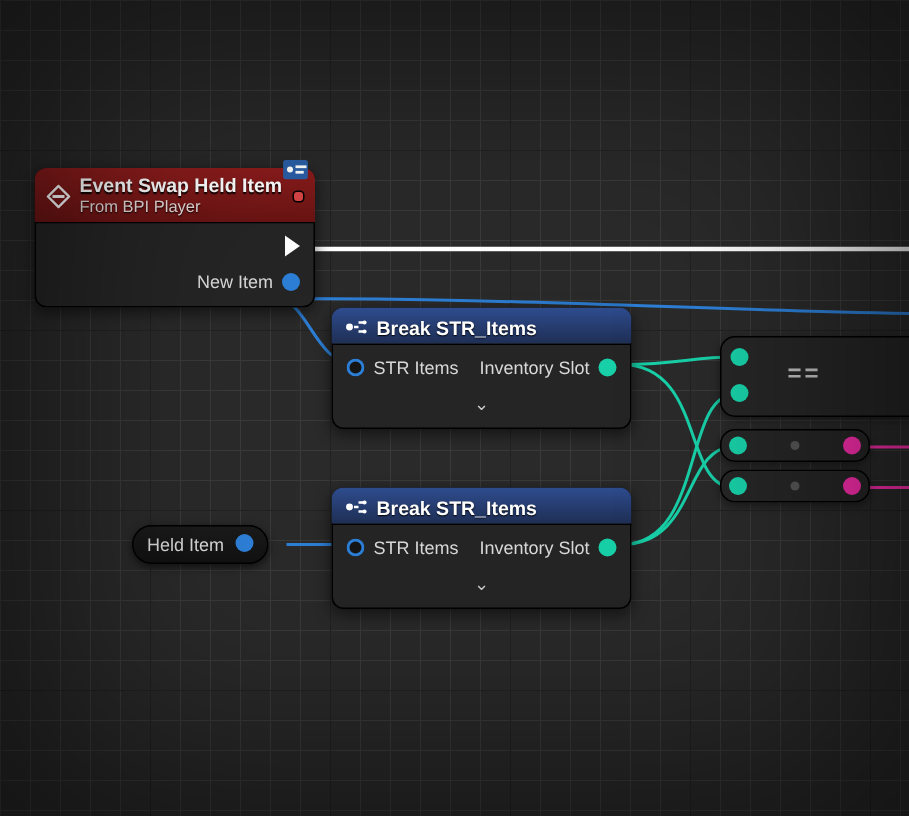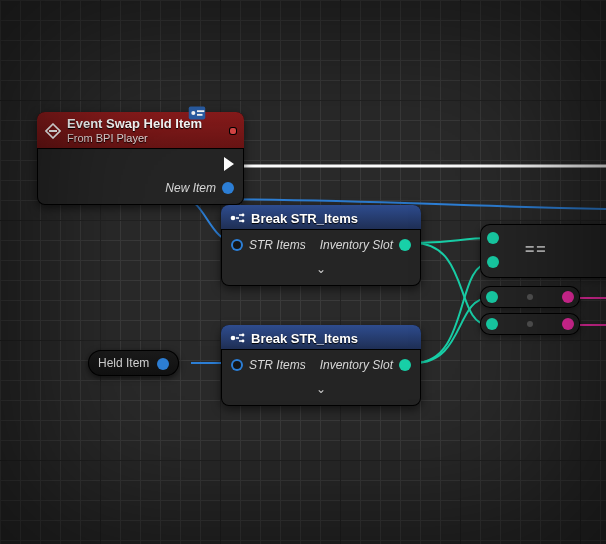--- a/index.html
+++ b/index.html
@@ -18,33 +18,33 @@
   
   .vig{position:absolute;inset:0;box-shadow:inset 0 0 140px 30px rgba(0,0,0,.55);pointer-events:none;}
   svg.wires{position:absolute;inset:0;pointer-events:none;}
   .node{position:absolute;border-radius:8px;background:#252525;box-shadow:0 3px 10px rgba(0,0,0,.55),inset 0 0 0 1px #000;}
   .node .hdr{display:flex;align-items:center;gap:6px;padding:5px 8px 3px;border-radius:8px 8px 0 0;text-shadow:0 1px 1px #000;}
   .node .hdr .ttl{font-weight:600;font-size:13px;color:#fff;}
   .node .hdr .sub{font-size:11px;color:#e8d7d7;}
   .hdr-red{background:linear-gradient(#8d1c1c,#6a1414);border-bottom:1px solid #000;}
   .hdr-blue{background:linear-gradient(#2e4c8e,#1f2f55);border-bottom:1px solid #000;}
   .body{padding:8px 10px 10px;border-radius:0 0 8px 8px;display:flex;flex-direction:column;gap:10px;}
-  .row{display:flex;align-items:flex-start;justify-content:space-between;gap:10px;font-style:italic;}
+  .row{display:flex;align-items:flex-start;justify-content:space-between;gap:10px;}
   .lft,.rgt{display:flex;align-items:center;gap:6px;}
   .rgt{margin-left:auto;}
   .pin{width:12px;height:12px;border-radius:50%;background:#151515;box-shadow:inset 0 0 0 2px currentColor;}
   .pin.filled{background:currentColor;box-shadow:none;}
   .blue{color:#2d7fd6;}
   .teal{color:#18d0a8;}
   .pink{color:#ff2fb0;}
   .rep{width:6px;height:6px;border-radius:2px;background:#d94646;box-shadow:0 0 0 1px #000;}
   .exec-out{width:0;height:0;border-top:7px solid transparent;border-bottom:7px solid transparent;border-left:10px solid #fff;}
   .chev{color:#ccc;font-size:12px;text-align:center;width:100%;}
   
-  .pill{position:absolute;background:linear-gradient(#1b1b1b,#111);border-radius:16px;box-shadow:0 2px 6px rgba(0,0,0,.6),inset 0 0 0 1px #000;padding:6px 10px;display:flex;align-items:flex-end;gap:8px;}
+  .pill{position:absolute;background:linear-gradient(#1b1b1b,#111);border-radius:16px;box-shadow:0 2px 6px rgba(0,0,0,.6),inset 0 0 0 1px #000;padding:6px 10px;display:flex;align-items:flex-start;gap:8px;}
   
   .snode{position:absolute;background:#262626;border-radius:10px;box-shadow:inset 0 0 0 1px #000,0 2px 6px rgba(0,0,0,.4);}
   .snode .prow{position:absolute;display:flex;align-items:center;gap:6px;}
   .eq{position:absolute;color:#bfbfbf;font-size:16px;font-weight:600;letter-spacing:2px;}
   .dot{width:6px;height:6px;border-radius:50%;background:#555;}
   .ico{width:16px;height:16px;display:inline-block;}
   .ico svg{width:100%;height:100%;}
 </style>
 </head>
 <body>
@@ -64,21 +64,21 @@
 
   <path d="M414,243 C455,243 460,238 490,238" stroke="#18d0a8" stroke-width="2" fill="none"></path>
   <path d="M414,243 C470,243 455,325 489,325" stroke="#18d0a8" stroke-width="2" fill="none"></path>
   <path d="M414,363 C470,363 455,263 490,263" stroke="#18d0a8" stroke-width="2" fill="none"></path>
   <path d="M414,363 C465,363 455,298 489,298" stroke="#18d0a8" stroke-width="2" fill="none"></path>
 
   <path d="M570,298 C590,298 595,298 606,298" stroke="#ff2fb0" stroke-width="2" fill="none"></path>
   <path d="M570,325 C590,325 595,325 606,325" stroke="#ff2fb0" stroke-width="2" fill="none"></path>
 </svg>
 
-<div class="node" style="left:37px;top:112px;width:207px;">
+<div class="node" style="left:23px;top:112px;width:187px;">
   <div class="hdr hdr-red">
     <span class="ico">
       <svg viewBox="0 0 16 16">
           <polygon points="8,1 15,8 8,15 1,8" fill="none" stroke="#fff" stroke-width="1.6"></polygon>
           <rect x="4" y="7" width="8" height="2" fill="#fff"></rect>
         </svg>
     </span>
     <div style="display:flex;flex-direction:column;line-height:1.15;">
       <span class="ttl">Event Swap Held Item</span>
       <span class="sub">From BPI Player</span>

